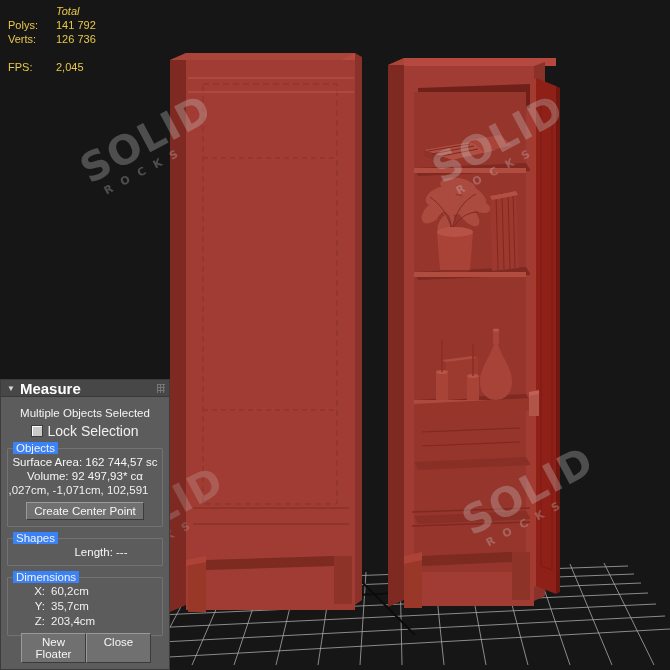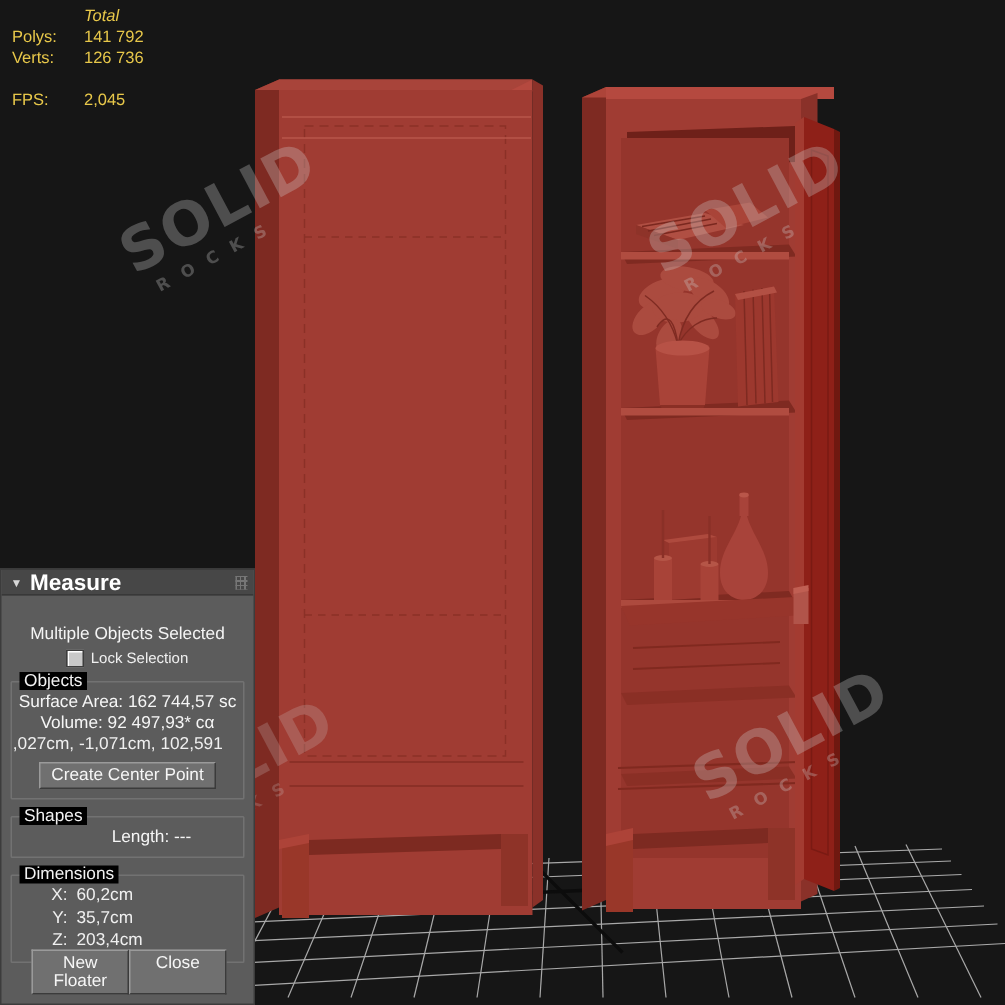--- a/index.html
+++ b/index.html
@@ -106,50 +106,50 @@
   }
   #panel-title .grip {
     width: 8px; height: 9px;
     background:
       repeating-linear-gradient(to bottom, #8a8a8a 0 1px, transparent 1px 3px),
       repeating-linear-gradient(to right, #8a8a8a 0 1px, transparent 1px 3px);
     opacity: .7;
   }
   .sel-line {
     text-align: center;
-    padding-top: 20px;
+    padding-top: 10px;
     font-size: 11.5px;
     color: #f4f4f4;
   }
   .lock-row {
     display: flex;
     align-items: center;
     justify-content: center;
     margin-top: 4px;
-    font-size: 10px;
+    font-size: 14px;
     text-align: center;
   }
   .cbx {
     width: 10px; height: 10px;
     background: #c9c9c9;
     border: 1px solid #3d3d3d;
     margin-right: 4px;
     box-shadow: inset 1px 1px 0 #ffffff;
   }
   .group {
     position: relative;
     margin: 9px 6px 0 6px;
     border: 1px solid #727272;
     border-radius: 1px;
     padding: 6px 4px 6px 4px;
   }
   .group > .glabel {
     position: absolute;
     top: -7px; left: 5px;
-    background: #000000;
+    background: #3b82f6;
     padding: 0 3px;
     font-size: 11.5px;
     color: #f2f2f2;
   }
   .mline {
     text-align: center;
     font-size: 11.5px;
     line-height: 14px;
     color: #f6f6f6;
     white-space: nowrap;

